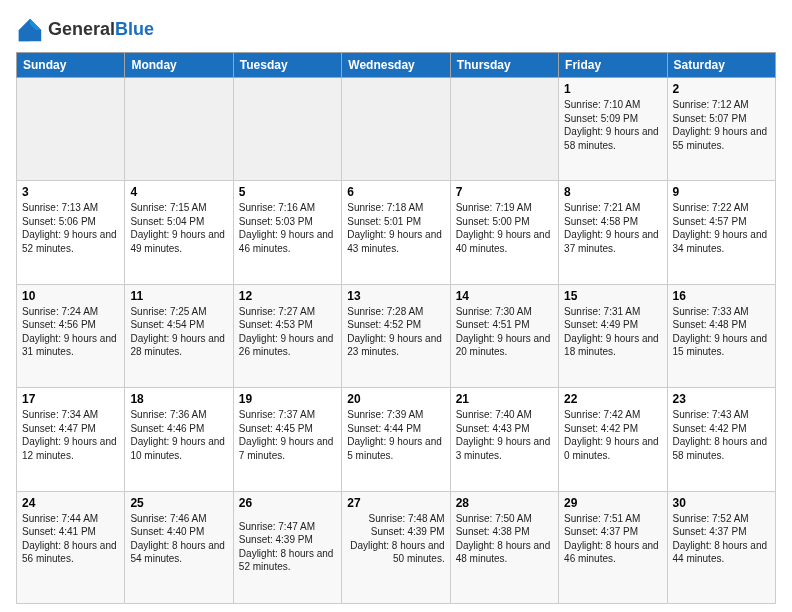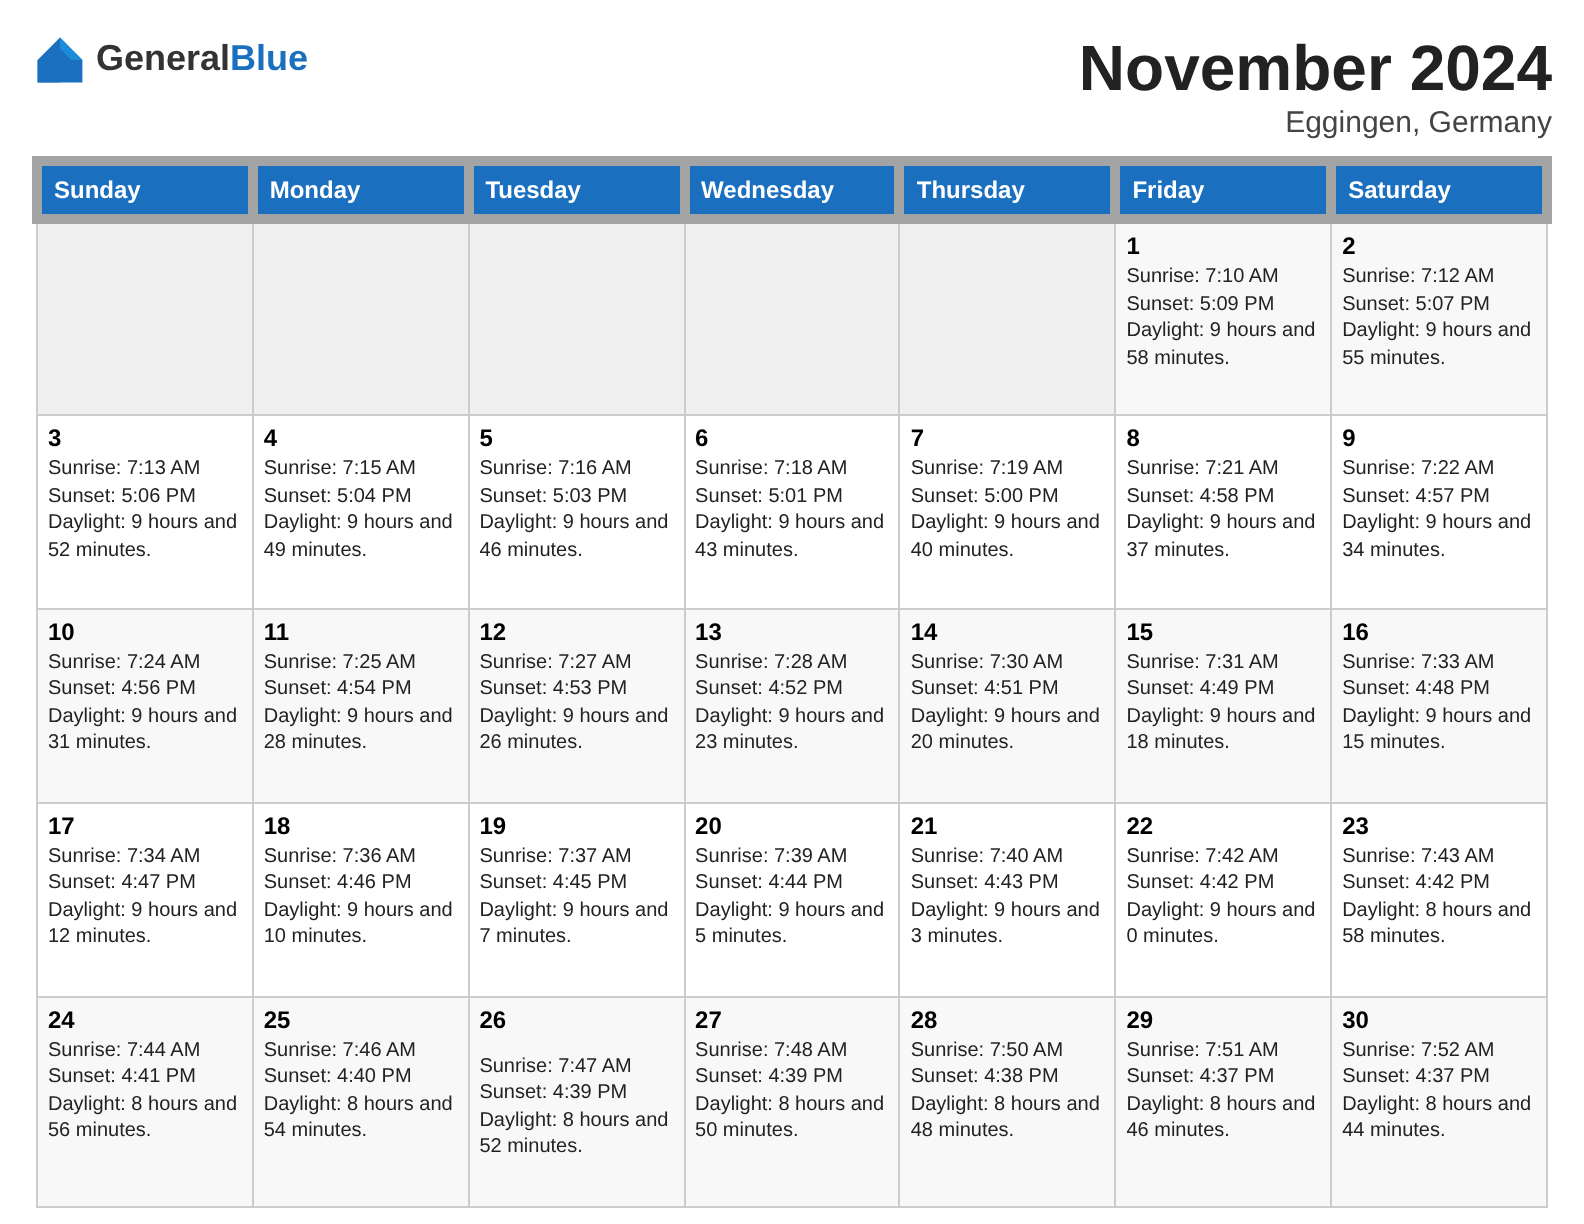--- a/index.html
+++ b/index.html
@@ -57,21 +57,21 @@
       flex: 1;
       font-size: 10.5px;
     }
     .calendar thead th {
       background: #1a6fbf;
       color: #fff;
       text-align: left;
       padding: 5px 6px;
       font-size: 12px;
       font-weight: bold;
-      border: 5px solid #a3a3a3;
+      border: 1px solid #a3a3a3;
     }
     .calendar tbody td {
       border: 1px solid #ccc;
       vertical-align: top;
       padding: 4px 5px;
       width: calc(100% / 7);
       height: 80px;
       background: #fff;
     }
     .calendar tbody tr:nth-child(odd) td {
@@ -103,24 +103,20 @@
     <div class="logo">
       <svg class="logo-icon" viewBox="0 0 40 40">
         <polygon points="20,4 36,20 36,36 20,36 4,36 4,20" fill="#1a6fbf"></polygon>
         <polygon points="20,4 36,20 28,20 20,12" fill="#1a8cd8"></polygon>
         <rect x="4" y="20" width="16" height="16" fill="#1a6fbf"></rect>
       </svg>
       <div class="logo-text">
         <div><span class="logo-general">General</span><span class="logo-blue">Blue</span></div>
       </div>
     </div>
-    <div class="title-block">
-      <div class="month-title">November 2024</div>
-      <div class="location">Eggingen, Germany</div>
-    </div>
   </div>
 
   <table class="calendar">
     <thead>
       <tr id="weekday-header">
           <th>Sunday</th>
           <th>Monday</th>
           <th>Tuesday</th>
           <th>Wednesday</th>
           <th>Thursday</th>
@@ -294,21 +290,21 @@
 Daylight: 8 hours and 54 minutes.</div>
           </td>
           <td>
             <span class="day-num">26</span>
             <div class="day-info" style="white-space: pre-line; margin-top: 10px;">Sunrise: 7:47 AM
 Sunset: 4:39 PM
 Daylight: 8 hours and 52 minutes.</div>
           </td>
           <td>
             <span class="day-num">27</span>
-            <div class="day-info" style="white-space: pre-line;">Sunrise: 7:48 AM
+            <div class="day-info" style="white-space: pre-line; text-align: right;">Sunrise: 7:48 AM
 Sunset: 4:39 PM
 Daylight: 8 hours and 50 minutes.</div>
           </td>
           <td>
             <span class="day-num">28</span>
             <div class="day-info" style="white-space: pre-line;">Sunrise: 7:50 AM
 Sunset: 4:38 PM
 Daylight: 8 hours and 48 minutes.</div>
           </td>
           <td>

